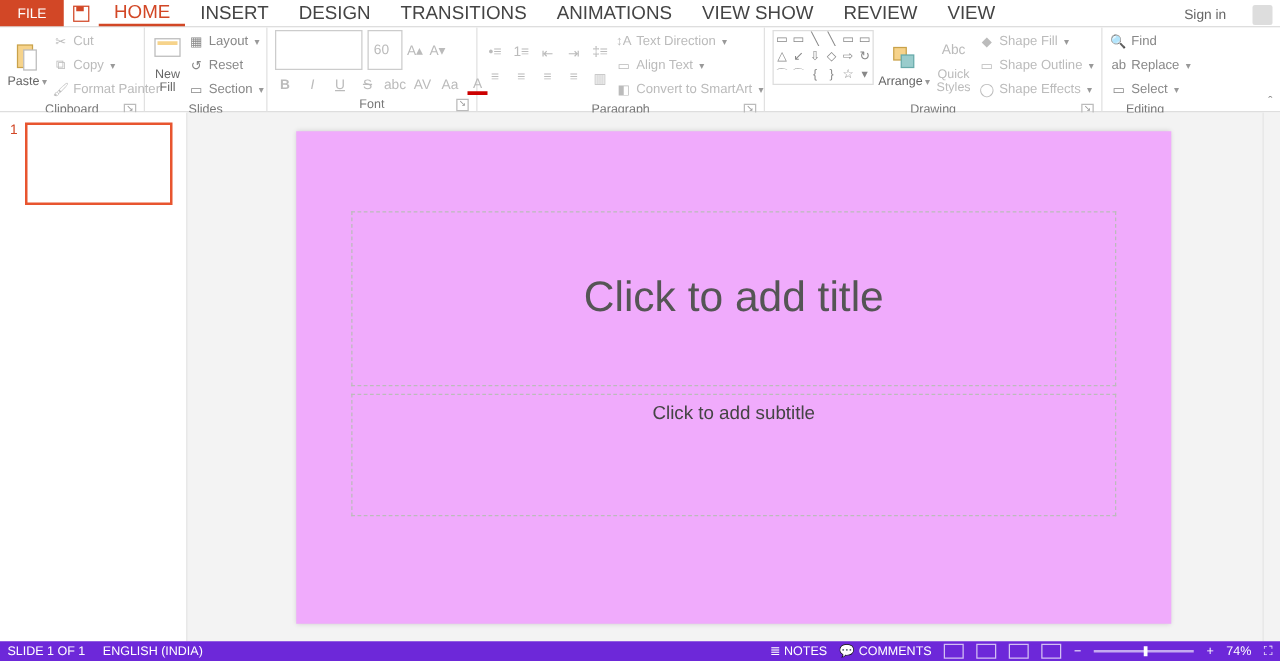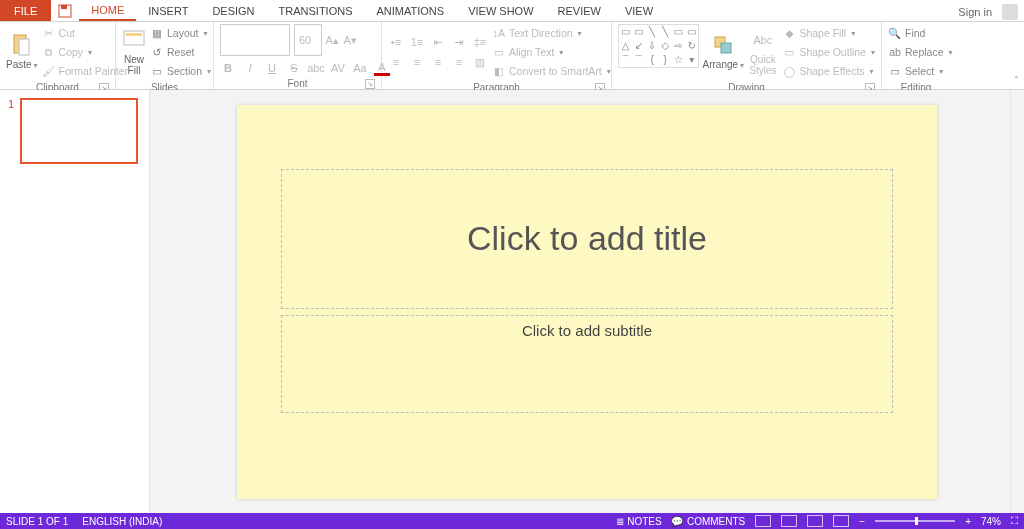--- a/index.html
+++ b/index.html
@@ -2,23 +2,23 @@
 <html><head>
 <meta charset="utf-8">
 <style>
 * { margin: 0; padding: 0; box-sizing: border-box; font-family: "Segoe UI", sans-serif; }
 body { width: 1024px; height: 529px; background: #fff; overflow: hidden; font-size: 11px; color: #444; position: relative; }
 
 
 .tabbar { height: 22px; background: #fff; display: flex; align-items: stretch; border-bottom: 1px solid #d4d4d4; position: relative; }
 .tab-file { background: #d24726; color: #fff; padding: 0 14px; display: flex; align-items: center; font-size: 11px; }
 .tab-save { width: 28px; display: flex; align-items: center; justify-content: center; color: #d24726; }
-.tab { padding: 0 12px; display: flex; align-items: center; font-size: 11px; color: #444; cursor: pointer; }
+.tab { padding: 0 12px; display: flex; align-items: center; font-size: 15px; color: #444; cursor: pointer; }
 .tab.active { color: #d24726; border-bottom: 2px solid #d24726; }
-.signin { position: absolute; right: 6px; top: 0; height: 23px; display: flex; align-items: center; gap: 10px; color: #666; font-size: 11px; }
+.signin { position: absolute; right: 6px; top: 0; height: 23px; display: flex; align-items: center; gap: 21px; color: #666; font-size: 11px; }
 .avatar { width: 16px; height: 16px; background: #ddd; border-radius: 2px; }
 
 
 .ribbon { height: 68px; background: #fff; border-bottom: 1px solid #d4d4d4; display: flex; position: relative; }
 .group { border-right: 1px solid #e1e1e1; padding: 2px 6px 0 6px; display: flex; flex-direction: column; justify-content: space-between; }
 .group-body { flex: 1; display: flex; gap: 4px; }
 .group-label { text-align: center; font-size: 10px; color: #777; padding: 2px 0; position: relative; }
 .group-label .dlg { position: absolute; right: 0; bottom: 2px; width: 10px; height: 10px; border: 1px solid #bbb; font-size: 7px; line-height: 8px; text-align: center; color: #999; }
 
 .bigbtn { display: flex; flex-direction: column; align-items: center; justify-content: center; width: 40px; gap: 2px; color: #666; }
@@ -41,21 +41,21 @@
 
 .collapse { position: absolute; right: 6px; bottom: 2px; color: #888; font-size: 10px; }
 
 
 .workspace { position: absolute; top: 90px; bottom: 16px; left: 0; right: 0; display: flex; background: #f3f3f3; }
 .thumbs { width: 150px; background: #fff; border-right: 1px solid #e1e1e1; padding: 8px; }
 .thumbrow { display: flex; gap: 6px; }
 .thumbnum { font-size: 11px; color: #d24726; }
 .thumb { width: 118px; height: 66px; border: 2px solid #e8552f; background: #fff; }
 .canvas-wrap { flex: 1; position: relative; overflow: hidden; display: flex; align-items: center; justify-content: center; }
-.slide { width: 700px; height: 394px; background: #fef9c3; box-shadow: 0 0 4px rgba(0,0,0,.15); position: relative; }
+.slide { width: 700px; height: 394px; background: #f0abfc; box-shadow: 0 0 4px rgba(0,0,0,.15); position: relative; }
 .ph { position: absolute; border: 1px dashed #bbb; display: flex; align-items: center; justify-content: center; color: #666; }
 .ph-title { left: 44px; right: 44px; top: 64px; height: 140px; font-size: 34px; font-weight: 300; color: #555; }
 .ph-sub { left: 44px; right: 44px; top: 210px; height: 98px; font-size: 15px; color: #444; align-items: flex-start; padding-top: 6px; }
 
 .scrollbar-v { position: absolute; right: 0; top: 90px; bottom: 16px; width: 14px; background: #f3f3f3; border-left: 1px solid #e5e5e5; }
 
 
 .status { position: absolute; left: 0; right: 0; bottom: 0; height: 16px; background: #6d28d9; color: #fff; display: flex; align-items: center; font-size: 10px; padding: 0 6px; gap: 14px; }
 .status .right { position: absolute; right: 6px; display: flex; align-items: center; gap: 10px; }
 .status .vbtn { width: 16px; height: 12px; border: 1px solid rgba(255,255,255,.7); display: inline-block; }

